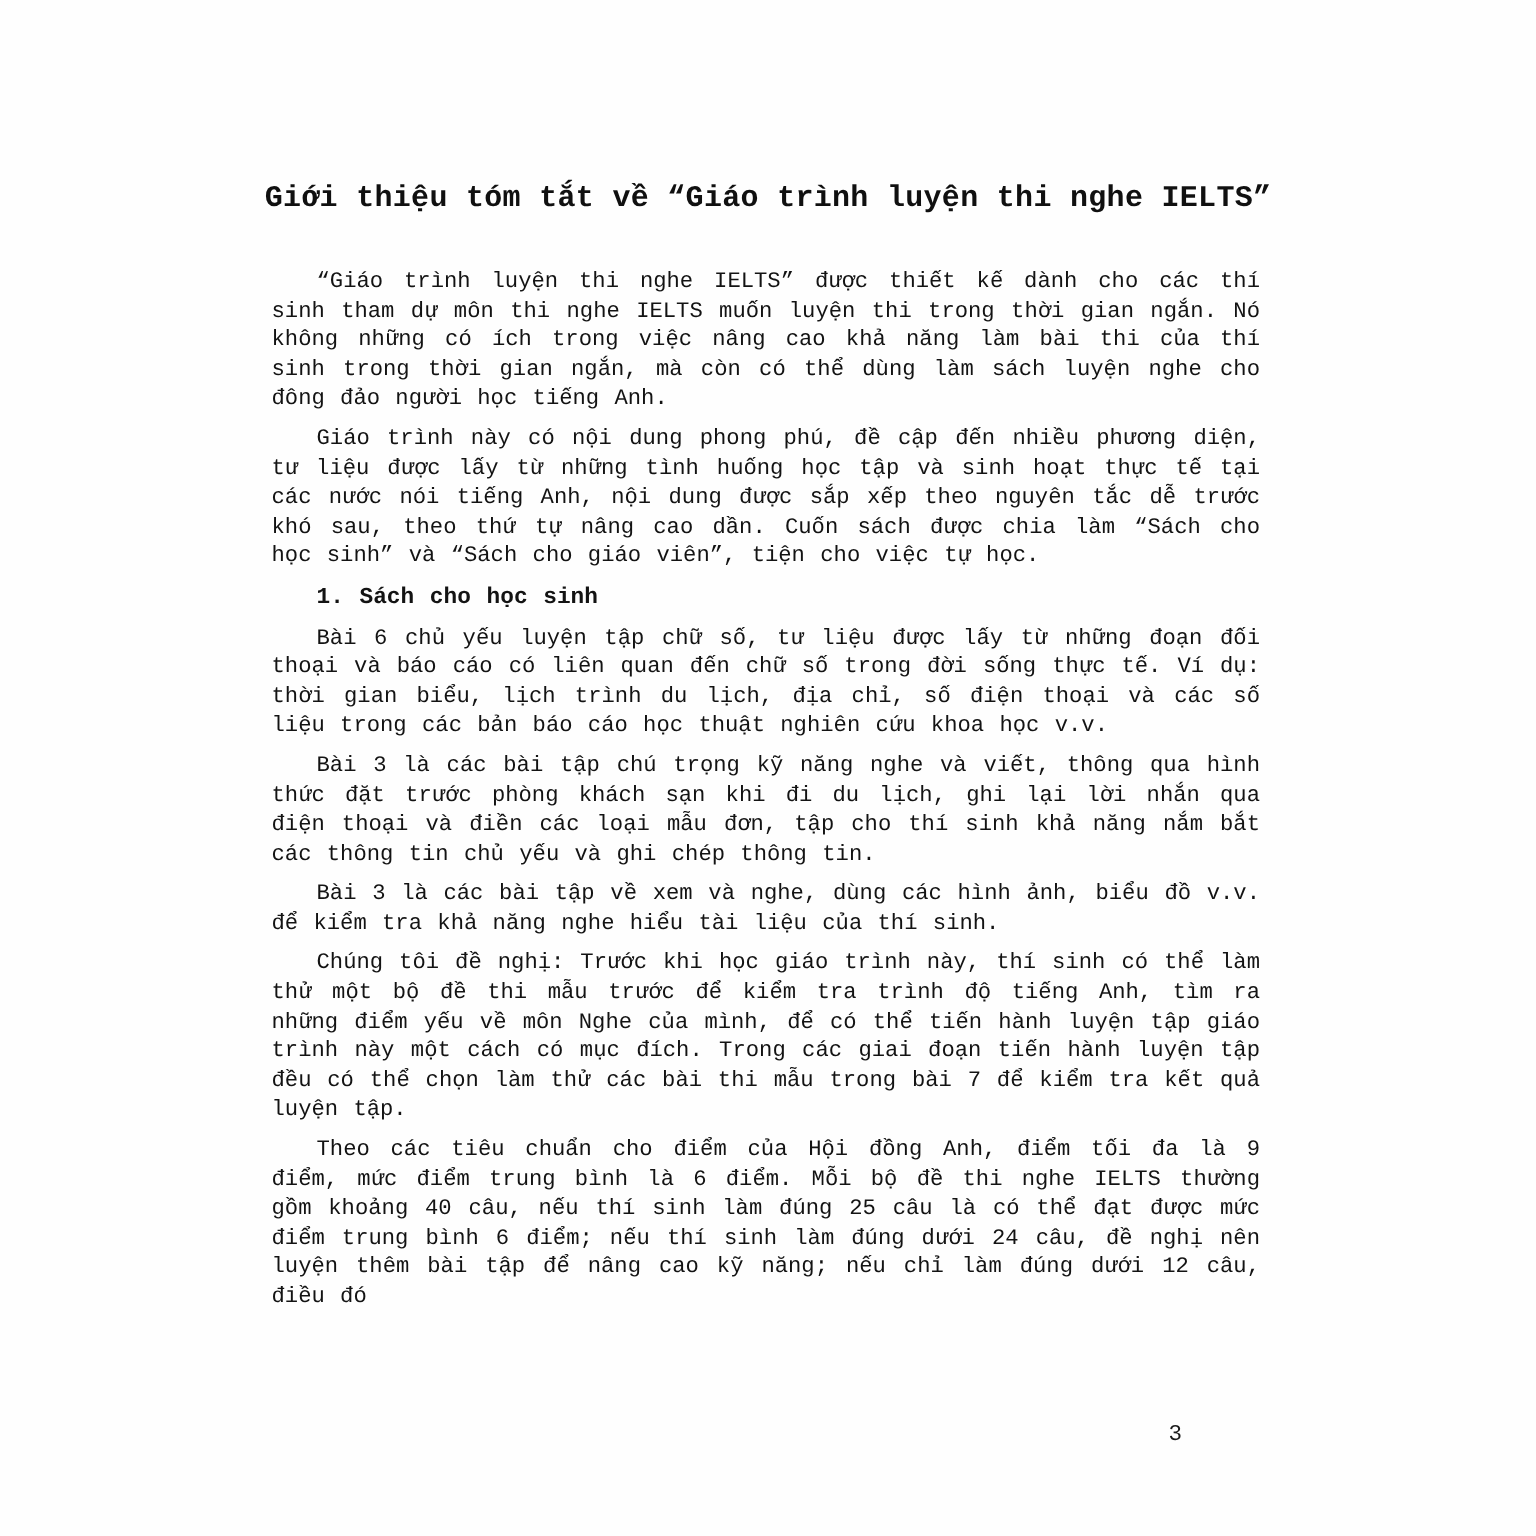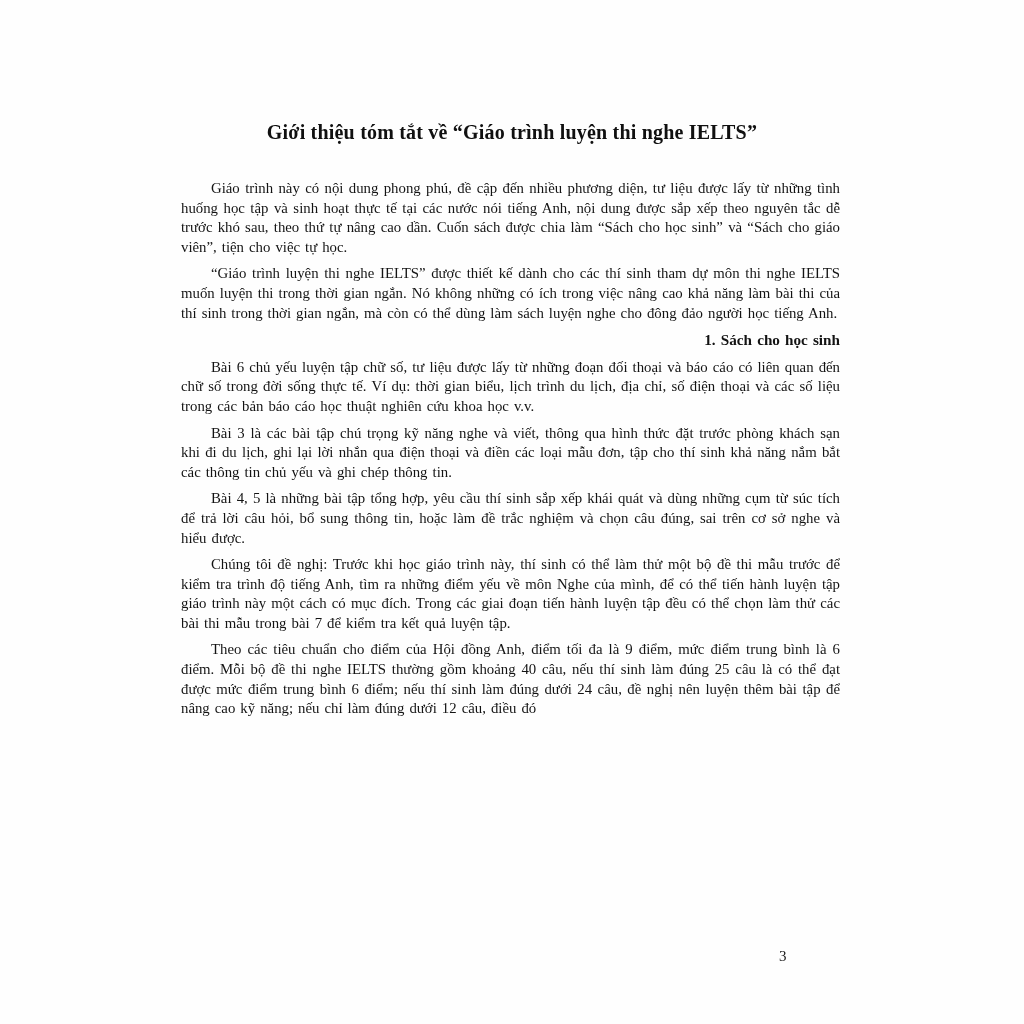--- a/index.html
+++ b/index.html
@@ -6,21 +6,21 @@
     margin: 0;
     padding: 0;
     background: #ffffff;
   }
   .page {
     position: relative;
     width: 1024px;
     height: 1024px;
     background: #fefefe;
     color: #131313;
-    font-family: Liberation Serif, serif;
+    font-family: Liberation Mono, monospace;
     overflow: hidden;
   }
   .doc-title {
     position: absolute;
     top: 121px;
     left: 0;
     width: 100%;
     margin: 0;
     text-align: center;
     font-size: 20px;
@@ -41,52 +41,52 @@
   .doc-body p {
     margin: 0 0 7px 0;
     text-indent: 30px;
   }
   .doc-body p:last-child { margin-bottom: 12px; }
   .section-heading {
     font-size: 15.2px;
     font-weight: bold;
     margin: 6px 0 8px 0;
     padding-left: 30px;
-    text-align: right;
+    text-align: left;
   }
   .page-number {
     position: absolute;
     top: 948px;
     left: 779px;
     font-size: 15px;
     color: #1a1a1a;
   }
 </style>
 </head>
 <body>
 
 <div class="page">
 
   <h1 class="doc-title">Giới thiệu tóm tắt về “Giáo trình luyện thi nghe IELTS”</h1>
 
   <div class="doc-body">
 
+    <p>“Giáo trình luyện thi nghe IELTS” được thiết kế dành cho các thí sinh tham dự môn thi nghe IELTS muốn luyện thi trong thời gian ngắn. Nó không những có ích trong việc nâng cao khả năng làm bài thi của thí sinh trong thời gian ngắn, mà còn có thể dùng làm sách luyện nghe cho đông đảo người học tiếng Anh.</p>
+
     <p>Giáo trình này có nội dung phong phú, đề cập đến nhiều phương diện, tư liệu được lấy từ những tình huống học tập và sinh hoạt thực tế tại các nước nói tiếng Anh, nội dung được sắp xếp theo nguyên tắc dễ trước khó sau, theo thứ tự nâng cao dần. Cuốn sách được chia làm “Sách cho học sinh” và “Sách cho giáo viên”, tiện cho việc tự học.</p>
-
-    <p>“Giáo trình luyện thi nghe IELTS” được thiết kế dành cho các thí sinh tham dự môn thi nghe IELTS muốn luyện thi trong thời gian ngắn. Nó không những có ích trong việc nâng cao khả năng làm bài thi của thí sinh trong thời gian ngắn, mà còn có thể dùng làm sách luyện nghe cho đông đảo người học tiếng Anh.</p>
 
     <h2 class="section-heading">1. Sách cho học sinh</h2>
 
 
     <p>Bài 6 chủ yếu luyện tập chữ số, tư liệu được lấy từ những đoạn đối thoại và báo cáo có liên quan đến chữ số trong đời sống thực tế. Ví dụ: thời gian biểu, lịch trình du lịch, địa chỉ, số điện thoại và các số liệu trong các bản báo cáo học thuật nghiên cứu khoa học v.v.</p>
 
     <p>Bài 3 là các bài tập chú trọng kỹ năng nghe và viết, thông qua hình thức đặt trước phòng khách sạn khi đi du lịch, ghi lại lời nhắn qua điện thoại và điền các loại mẫu đơn, tập cho thí sinh khả năng nắm bắt các thông tin chủ yếu và ghi chép thông tin.</p>
 
+    <p>Bài 3 là các bài tập về xem và nghe, dùng các hình ảnh, biểu đồ v.v. để kiểm tra khả năng nghe hiểu tài liệu của thí sinh.</p>
 
-    <p>Bài 4, 5 là những bài tập tổng hợp, yêu cầu thí sinh sắp xếp khái quát và dùng những cụm từ súc tích để trả lời câu hỏi, bổ sung thông tin, hoặc làm đề trắc nghiệm và chọn câu đúng, sai trên cơ sở nghe và hiểu được.</p>
 
 
 
     <p>Chúng tôi đề nghị: Trước khi học giáo trình này, thí sinh có thể làm thử một bộ đề thi mẫu trước để kiểm tra trình độ tiếng Anh, tìm ra những điểm yếu về môn Nghe của mình, để có thể tiến hành luyện tập giáo trình này một cách có mục đích. Trong các giai đoạn tiến hành luyện tập đều có thể chọn làm thử các bài thi mẫu trong bài 7 để kiểm tra kết quả luyện tập.</p>
 
     <p>Theo các tiêu chuẩn cho điểm của Hội đồng Anh, điểm tối đa là 9 điểm, mức điểm trung bình là 6 điểm. Mỗi bộ đề thi nghe IELTS thường gồm khoảng 40 câu, nếu thí sinh làm đúng 25 câu là có thể đạt được mức điểm trung bình 6 điểm; nếu thí sinh làm đúng dưới 24 câu, đề nghị nên luyện thêm bài tập để nâng cao kỹ năng; nếu chỉ làm đúng dưới 12 câu, điều đó</p>
 
   </div>
 
   <div class="page-number">3</div>

